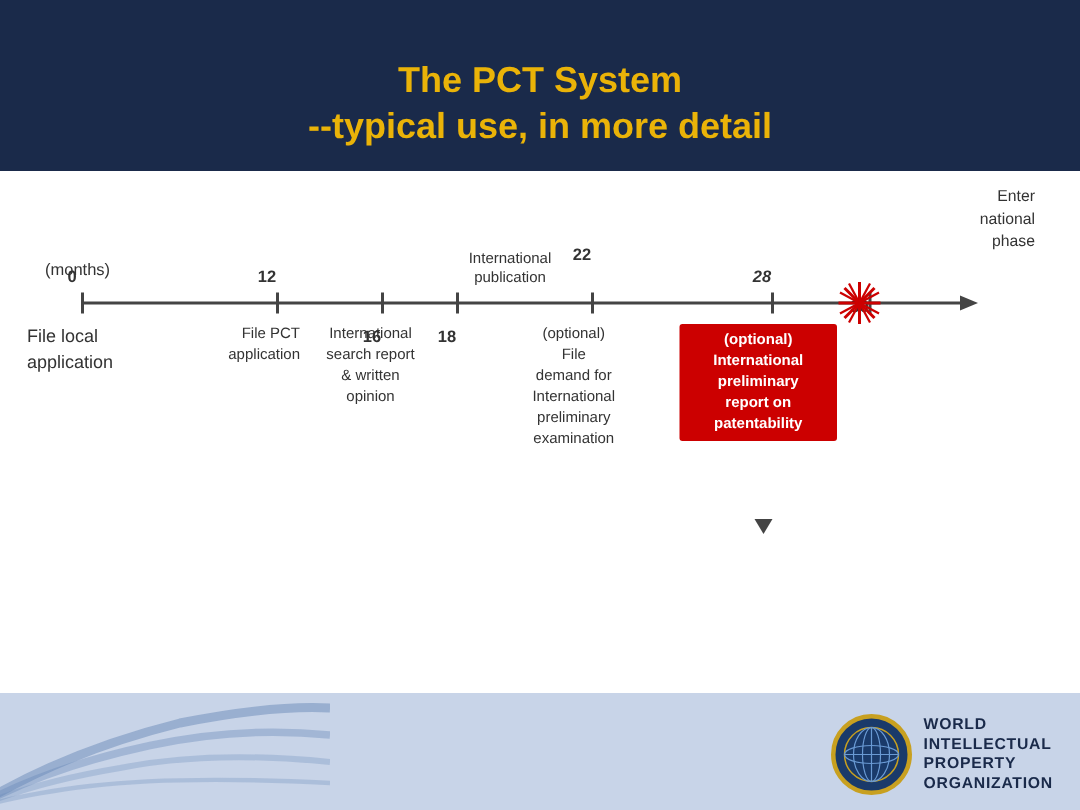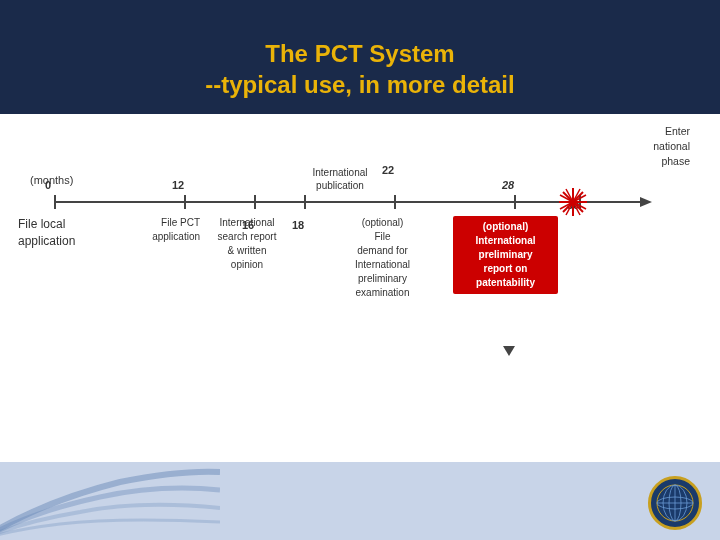--- a/index.html
+++ b/index.html
@@ -148,15 +148,21 @@
         <circle cx="21" cy="21" r="18" fill="#1a3a6a" stroke="#c8a020" stroke-width="1"></circle>
 
         <ellipse cx="21" cy="21" rx="18" ry="6" fill="none" stroke="#6a9ad4" stroke-width="0.8"></ellipse>
         <ellipse cx="21" cy="21" rx="12" ry="18" fill="none" stroke="#6a9ad4" stroke-width="0.8"></ellipse>
         <ellipse cx="21" cy="21" rx="6" ry="18" fill="none" stroke="#6a9ad4" stroke-width="0.8"></ellipse>
         <line x1="3" y1="21" x2="39" y2="21" stroke="#6a9ad4" stroke-width="0.8"></line>
         <line x1="21" y1="3" x2="21" y2="39" stroke="#6a9ad4" stroke-width="0.8"></line>
       </svg>
     </div>
 
+    <div style="display:flex; flex-direction:column; line-height:1.25;">
+      <span style="font-size:10.5px; font-weight:bold; color:#1a2a4a; letter-spacing:0.5px;">WORLD</span>
+      <span style="font-size:10.5px; font-weight:bold; color:#1a2a4a; letter-spacing:0.5px;">INTELLECTUAL</span>
+      <span style="font-size:10.5px; font-weight:bold; color:#1a2a4a; letter-spacing:0.5px;">PROPERTY</span>
+      <span style="font-size:10.5px; font-weight:bold; color:#1a2a4a; letter-spacing:0.5px;">ORGANIZATION</span>
+    </div>
   </div>
 
 </div>
 
 </body></html>

